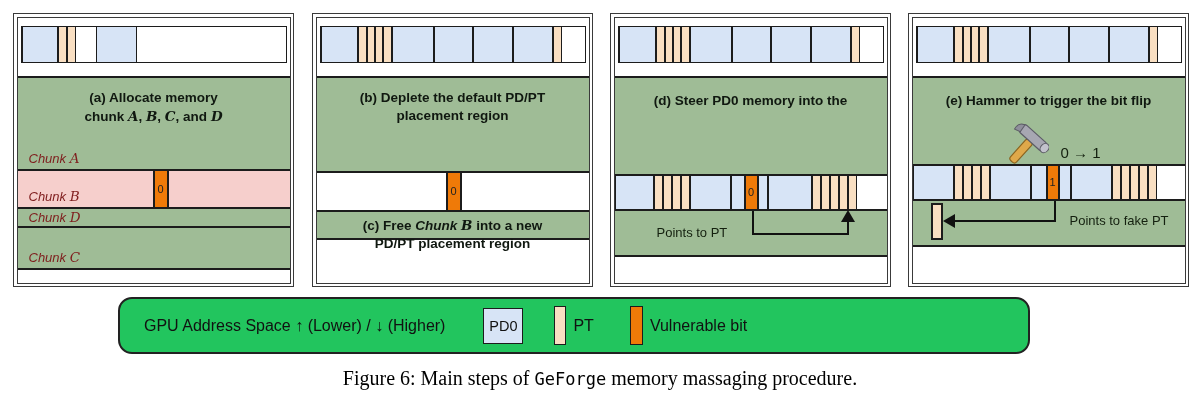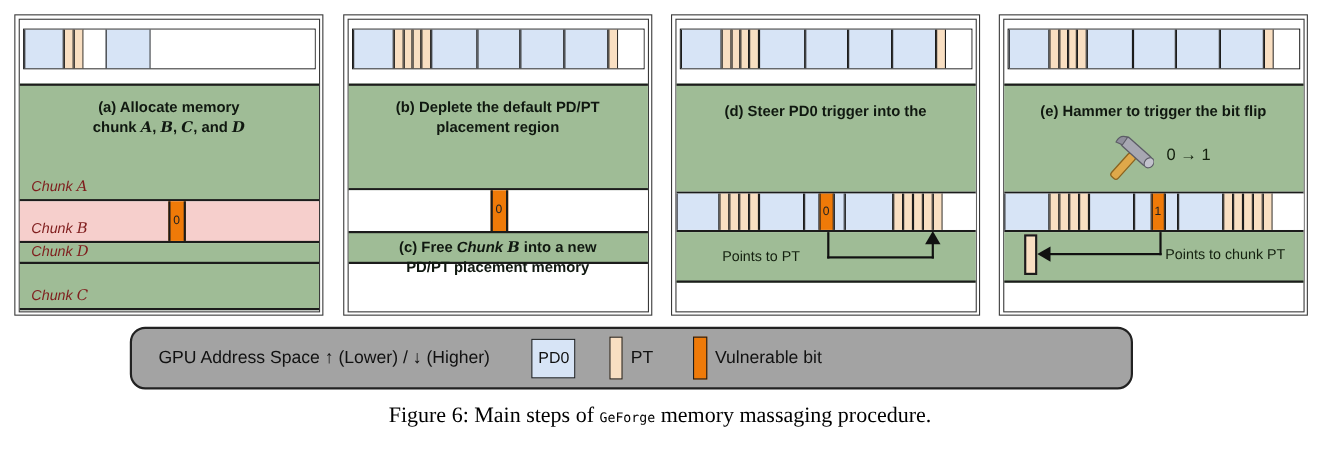--- a/index.html
+++ b/index.html
@@ -52,56 +52,56 @@
   .points-label{position:absolute;font-size:13px;color:#14200f;}
 
   .fake-pt{position:absolute;left:18px;top:2px;width:12px;height:37px;background:#f9dfc2;
            border:2px solid #1c1c1c;box-sizing:border-box;}
 
   .flip-text{position:absolute;font-size:15px;color:#14200f;}
   .hammer{position:absolute;}
 
   
   .legend{position:absolute;left:118px;top:297px;width:912px;height:57px;box-sizing:border-box;
-          border:2px solid #222;border-radius:14px;background:#a3a3a3;display:flex;align-items:center;}
+          border:2px solid #222;border-radius:14px;background:#22c55e;display:flex;align-items:center;}
   .legend-text{margin-left:24px;font-size:16px;}
   .chip-pd0{margin-left:38px;width:40px;height:36px;box-sizing:border-box;background:#d7e4f6;
             border:1.5px solid #1c1c1c;display:flex;align-items:center;justify-content:center;
             font-size:14.5px;flex:none;}
   .chip-pt{margin-left:31px;width:12px;height:39px;box-sizing:border-box;background:#f9dfc2;
            border:1.5px solid #1c1c1c;flex:none;}
   .chip-vuln{margin-left:36px;width:13px;height:39px;box-sizing:border-box;background:#ef7a08;
              border:1.5px solid #1c1c1c;flex:none;}
   .chip-label{margin-left:7px;font-size:16px;}
   .chip-attacker{margin-left:13px;width:232px;height:35px;box-sizing:border-box;background:#9fbc96;
                  border:1.5px solid #1c1c1c;display:flex;align-items:center;justify-content:center;
                  font-size:16px;flex:none;}
 
   
   .caption{position:absolute;left:0;right:0;top:367px;text-align:center;
            font-family:"Liberation Serif",serif;font-size:20px;color:#000;}
-  .caption .mono{font-family:"DejaVu Sans Mono",monospace;font-size:12px;}
+  .caption .mono{font-family:"DejaVu Sans Mono",monospace;font-size:17px;}
 </style>
 </head>
 <body>
 
 <div class="stage">
 
   <div class="panel" style="left:13px">
     <div class="panel-inner">
       <div class="strip">
           <div class="seg seg-pd0" style="width: 36px;"></div>
           <div class="seg seg-pt" style="width: 9px;"></div>
           <div class="seg seg-pt" style="width: 9px;"></div>
           <div class="seg seg-gap" style="width: 20px;"></div>
           <div class="seg seg-pd0" style="width: 41px;"></div>
           <div class="seg seg-gap seg-flex"></div>
         </div>
       <div class="vgap"></div>
-      <div class="row green bt bb" style="height:107px">
+      <div class="row green bt bb" style="height:95px">
         <div class="title">
           <div><span>(a) Allocate memory</span></div>
           <div><span>chunk </span><span class="cal">A</span><span>, </span><span class="cal">B</span><span>, </span><span class="cal">C</span><span>, and </span><span class="cal">D</span></div>
         </div>
         <div class="chunk-label"><span>Chunk </span><span class="cal">A</span></div>
       </div>
       <div class="row pink bb" style="height:38px">
         <div class="vuln-block" style="left:135px">0</div>
         <div class="chunk-label"><span>Chunk </span><span class="cal">B</span></div>
       </div>
@@ -135,21 +135,21 @@
           <div><span>(b) Deplete the default PD/PT</span></div>
           <div><span>placement region</span></div>
         </div>
       </div>
       <div class="row" style="height:37px;background:#fff">
         <div class="vuln-block" style="left:calc(50% - 7px)">0</div>
       </div>
       <div class="row green bt bb" style="height:30px">
         <div class="title" style="padding-top:4px">
           <div><span>(c) Free </span><span class="ital">Chunk </span><span class="cal">B</span><span> into a new</span></div>
-          <div><span>PD/PT placement memory</span></div>
+          <div><span>PD/PT placement region</span></div>
         </div>
       </div>
     </div>
   </div>
 
   <div class="panel" style="left:610px">
     <div class="panel-inner">
       <div class="strip">
           <div class="seg seg-pd0" style="width: 37px;"></div>
           <div class="seg seg-pt" style="width: 9px;"></div>
@@ -159,21 +159,21 @@
           <div class="seg seg-pd0" style="width: 42px;"></div>
           <div class="seg seg-pd0" style="width: 39px;"></div>
           <div class="seg seg-pd0" style="width: 40px;"></div>
           <div class="seg seg-pd0" style="width: 40px;"></div>
           <div class="seg seg-pt" style="width: 9px;"></div>
           <div class="seg seg-gap seg-flex"></div>
         </div>
       <div class="vgap"></div>
       <div class="row green bt" style="height:98px">
         <div class="title" style="padding-top:14px">
-          <div><span>(d) Steer PD0 trigger into the</span></div>
+          <div><span>(d) Steer PD0 memory into the</span></div>
         </div>
       </div>
       <div class="strip flush">
           <div class="seg seg-pd0" style="width: 39px;"></div>
           <div class="seg seg-pt" style="width: 9px;"></div>
           <div class="seg seg-pt" style="width: 9px;"></div>
           <div class="seg seg-pt" style="width: 9px;"></div>
           <div class="seg seg-pt" style="width: 9px;"></div>
           <div class="seg seg-pd0" style="width: 41px;"></div>
           <div class="seg seg-pd0" style="width: 14px;"></div>
@@ -206,35 +206,35 @@
           <div class="seg seg-pt" style="width: 8px;"></div>
           <div class="seg seg-pt" style="width: 9px;"></div>
           <div class="seg seg-pd0" style="width: 42px;"></div>
           <div class="seg seg-pd0" style="width: 39px;"></div>
           <div class="seg seg-pd0" style="width: 40px;"></div>
           <div class="seg seg-pd0" style="width: 40px;"></div>
           <div class="seg seg-pt" style="width: 9px;"></div>
           <div class="seg seg-gap seg-flex"></div>
         </div>
       <div class="vgap"></div>
-      <div class="row green bt" style="height:98px">
+      <div class="row green bt" style="height:88px">
         <div class="title" style="padding-top:14px">
           <div><span>(e) Hammer to trigger the bit flip</span></div>
         </div>
         <div class="hammer" style="left:86px;top:44px">
           <svg width="50" height="50" viewBox="0 0 50 50">
             <g transform="rotate(42 25 25)">
               <rect x="21.5" y="16" width="8" height="28" rx="3" fill="#dfa84a" stroke="#8a6420" stroke-width="1.2"></rect>
               <rect x="9" y="7" width="33" height="10" rx="4" fill="#a7a7b2" stroke="#5c5c66" stroke-width="1.2"></rect>
               <path d="M11 8 Q4 10 6 18 L12 16 Z" fill="#8f8f9b" stroke="#5c5c66" stroke-width="1"></path>
               <ellipse cx="41" cy="12" rx="4" ry="5" fill="#c2c2cc" stroke="#5c5c66" stroke-width="1"></ellipse>
             </g>
           </svg>
         </div>
-        <div class="flip-text" style="left:148px;top:54px">0 → 1</div>
+        <div class="flip-text" style="left:148px;top:66px">0 → 1</div>
       </div>
       <div class="strip flush">
           <div class="seg seg-pd0" style="width: 41px;"></div>
           <div class="seg seg-pt" style="width: 9px;"></div>
           <div class="seg seg-pt" style="width: 9px;"></div>
           <div class="seg seg-pt" style="width: 9px;"></div>
           <div class="seg seg-pt" style="width: 9px;"></div>
           <div class="seg seg-pd0" style="width: 41px;"></div>
           <div class="seg seg-pd0" style="width: 16px;"></div>
           <div class="seg seg-vuln" style="width: 12px;">1</div>
@@ -245,21 +245,21 @@
           <div class="seg seg-pt" style="width: 9px;"></div>
           <div class="seg seg-pt" style="width: 9px;"></div>
           <div class="seg seg-pt" style="width: 9px;"></div>
           <div class="seg seg-gap seg-flex"></div>
         </div>
       <div class="row green bb" style="height:46px">
         <div class="fake-pt"></div>
         <div class="aline" style="left:141px;top:0;width:2px;height:21px"></div>
         <div class="aline" style="left:40px;top:19px;width:103px;height:2px"></div>
         <div class="ahead-left" style="left:30px;top:13px"></div>
-        <div class="points-label" style="right:16px;top:12px">Points to chunk PT</div>
+        <div class="points-label" style="right:16px;top:12px">Points to fake PT</div>
       </div>
     </div>
   </div>
 
   <div class="legend">
     <div class="legend-text">GPU Address Space ↑ (Lower) / ↓ (Higher)</div>
     <div class="chip-pd0">PD0</div>
     <div class="chip-pt"></div>
     <div class="chip-label">PT</div>
     <div class="chip-vuln"></div>

